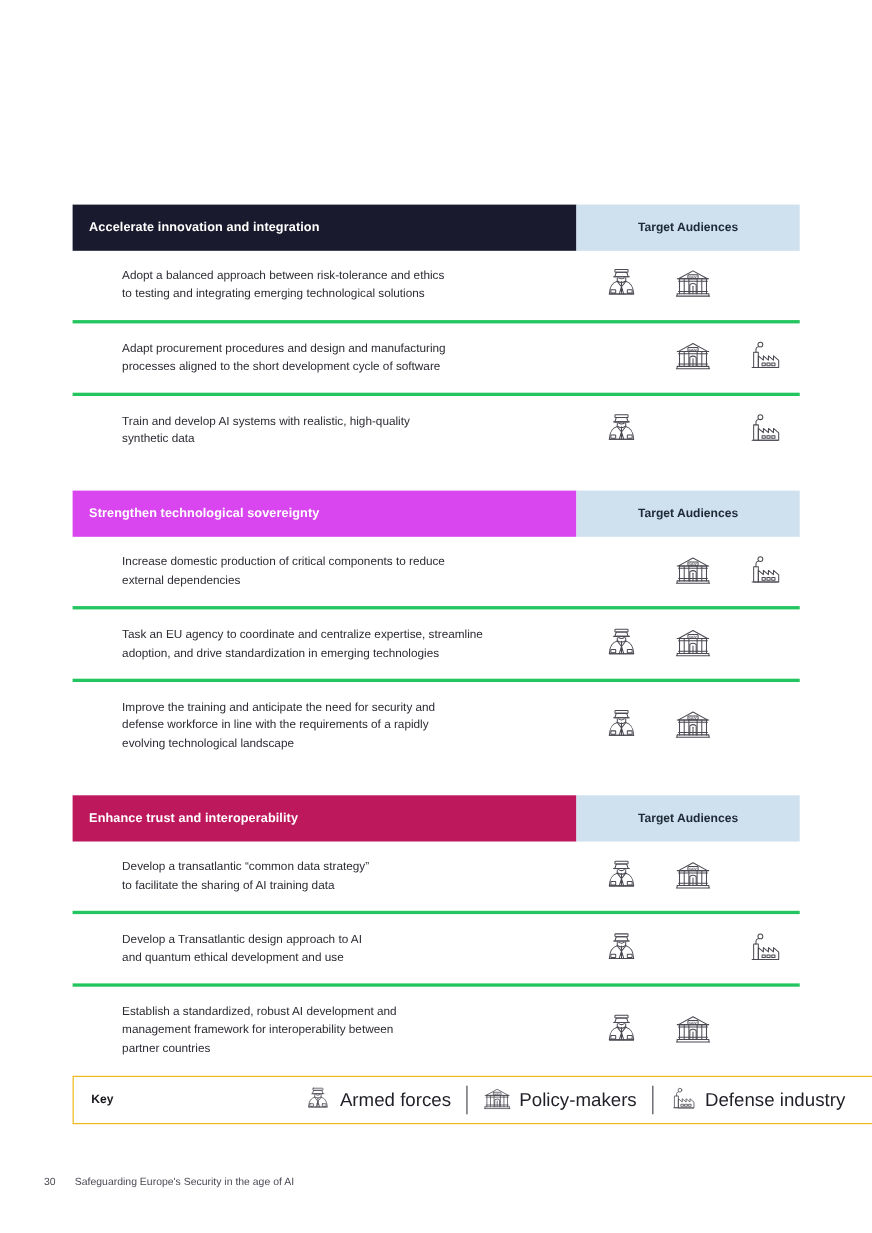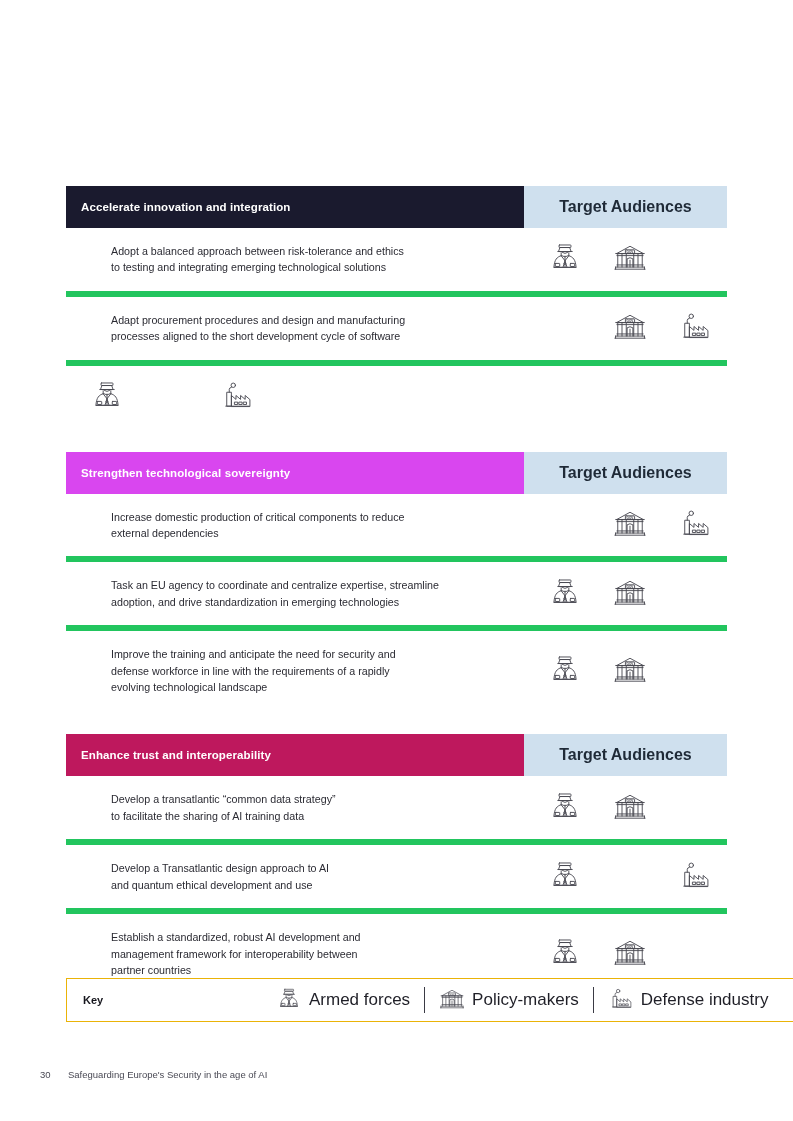--- a/index.html
+++ b/index.html
@@ -49,30 +49,30 @@
     font-weight: bold;
     letter-spacing: 0.1px;
     color: #ffffff;
   }
   .sec-audience {
     flex: 1 1 auto;
     background: #cfe0ee;
     display: flex;
     align-items: center;
     justify-content: center;
-    font-size: 16px;
+    font-size: 11px;
     font-weight: bold;
     color: #1f2a37;
   }
   
   .row {
     display: flex;
     width: 100%;
     min-height: 62px;
-    border-bottom: 6px solid #22c55e;
+    border-bottom: 3px solid #22c55e;
     box-sizing: border-box;
   }
   .row.last {
     border-bottom: none;
   }
   .row-text {
     flex: 0 0 458px;
     box-sizing: border-box;
     padding: 15px 20px 15px 45px;
     font-size: 10.7px;
@@ -227,20 +227,24 @@
     <path d="M6.8 30.8 H34.2"></path>
     <rect x="17.4" y="26" width="3.4" height="2.8"></rect>
     <rect x="22.6" y="26" width="3.4" height="2.8"></rect>
     <rect x="27.8" y="26" width="3.4" height="2.8"></rect>
     <path d="M10.9 14.4 V11 q0 -2 2.4 -2.4"></path>
   </svg>
             </div>
           </div>
         </div>
         <div class="row last">
+          <div class="row-text">
+            <div>Train and develop AI systems with realistic, high-quality</div>
+            <div>synthetic data</div>
+          </div>
           <div class="row-icons">
             <div class="slot c1">
               <svg viewBox="0 0 40 40" fill="none" stroke="#4a4a52" stroke-width="1.1" stroke-linecap="round" stroke-linejoin="round">
     <rect x="13" y="3.5" width="14" height="3" rx="0.6"></rect>
     <path d="M14.5 6.5 H25.5 L27.2 11.2 H12.8 Z"></path>
     <path d="M11.5 11.2 H28.5"></path>
     <path d="M17 12.4 q3 2.2 6 0"></path>
     <path d="M15.5 12.6 v3.2 q4.5 3.4 9 0 v-3.2"></path>
     <path d="M20 16.5 v13"></path>
     <path d="M15.4 16.2 C10.5 17.6 7.6 20.6 7 29.8 H33 C32.4 20.6 29.5 17.6 24.6 16.2"></path>

